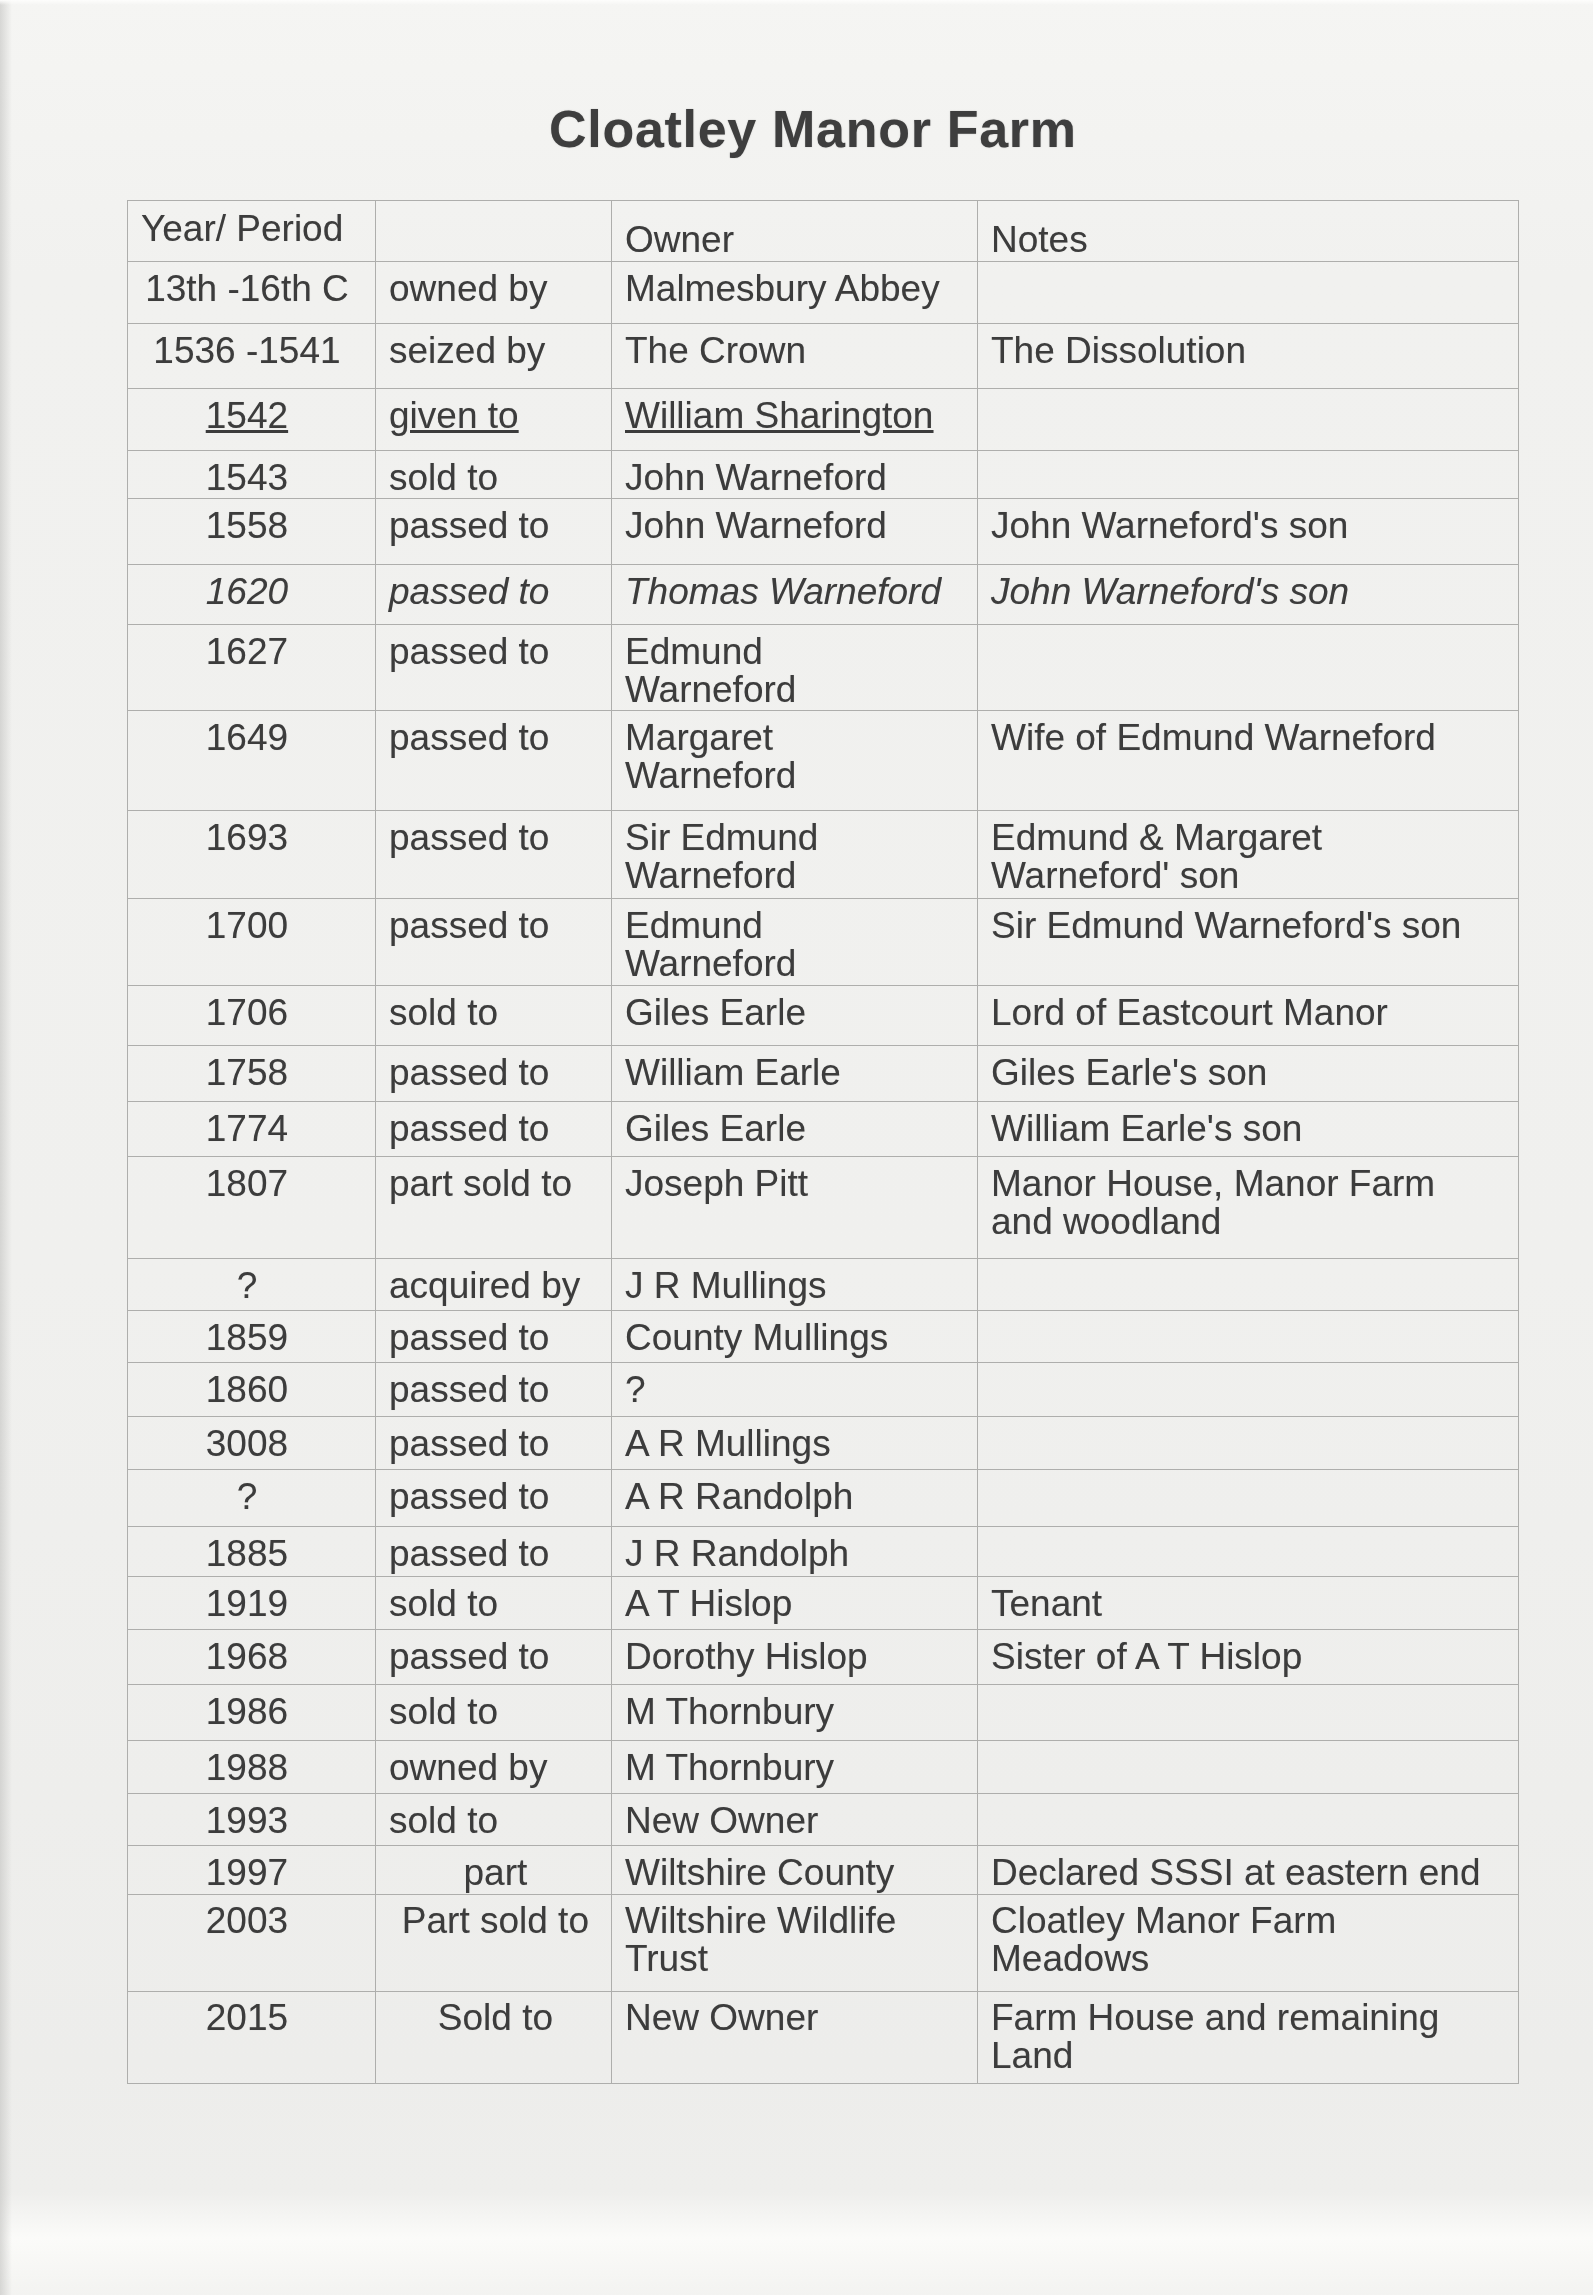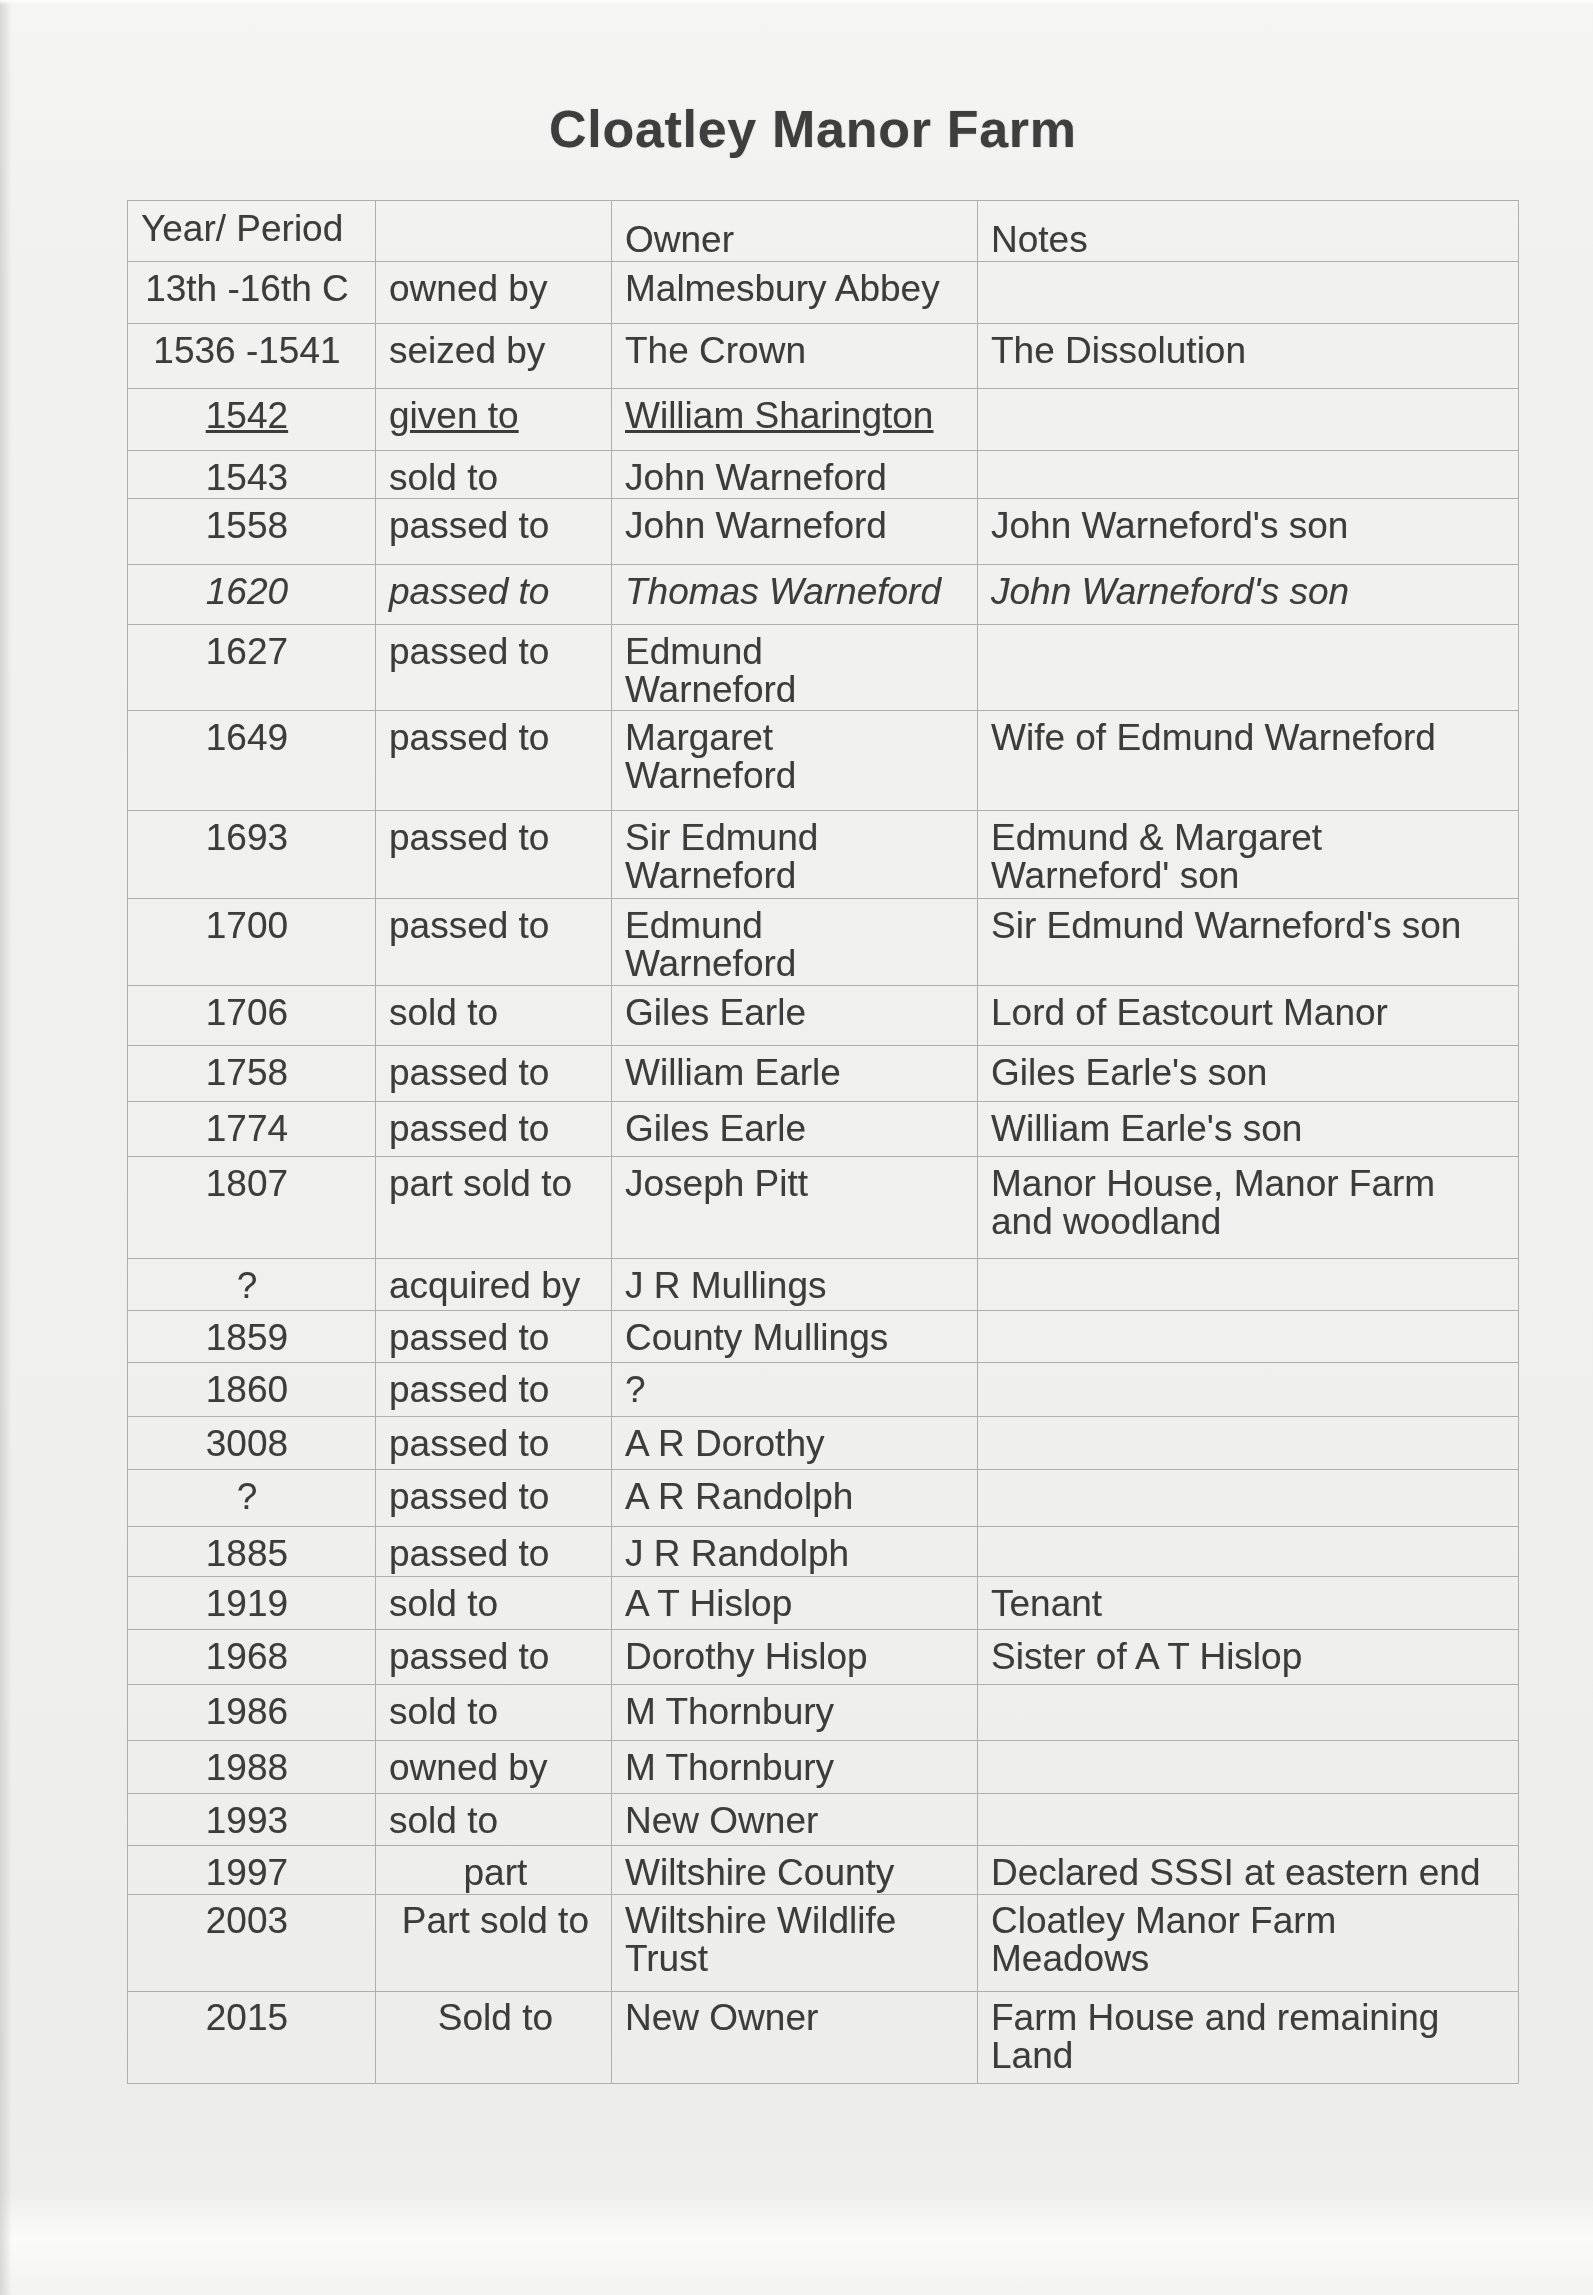--- a/index.html
+++ b/index.html
@@ -207,21 +207,21 @@
       </tr>
       <tr style="height: 54px;">
         <td class="year">1860</td>
         <td class="action">passed to</td>
         <td class="owner">?</td>
         <td class="notes"></td>
       </tr>
       <tr style="height: 53px;">
         <td class="year">3008</td>
         <td class="action">passed to</td>
-        <td class="owner">A R Dorothy</td>
+        <td class="owner">A R Mullings</td>
         <td class="notes"></td>
       </tr>
       <tr style="height: 57px;">
         <td class="year">?</td>
         <td class="action">passed to</td>
         <td class="owner">A R Randolph</td>
         <td class="notes"></td>
       </tr>
       <tr style="height: 50px;">
         <td class="year">1885</td>

